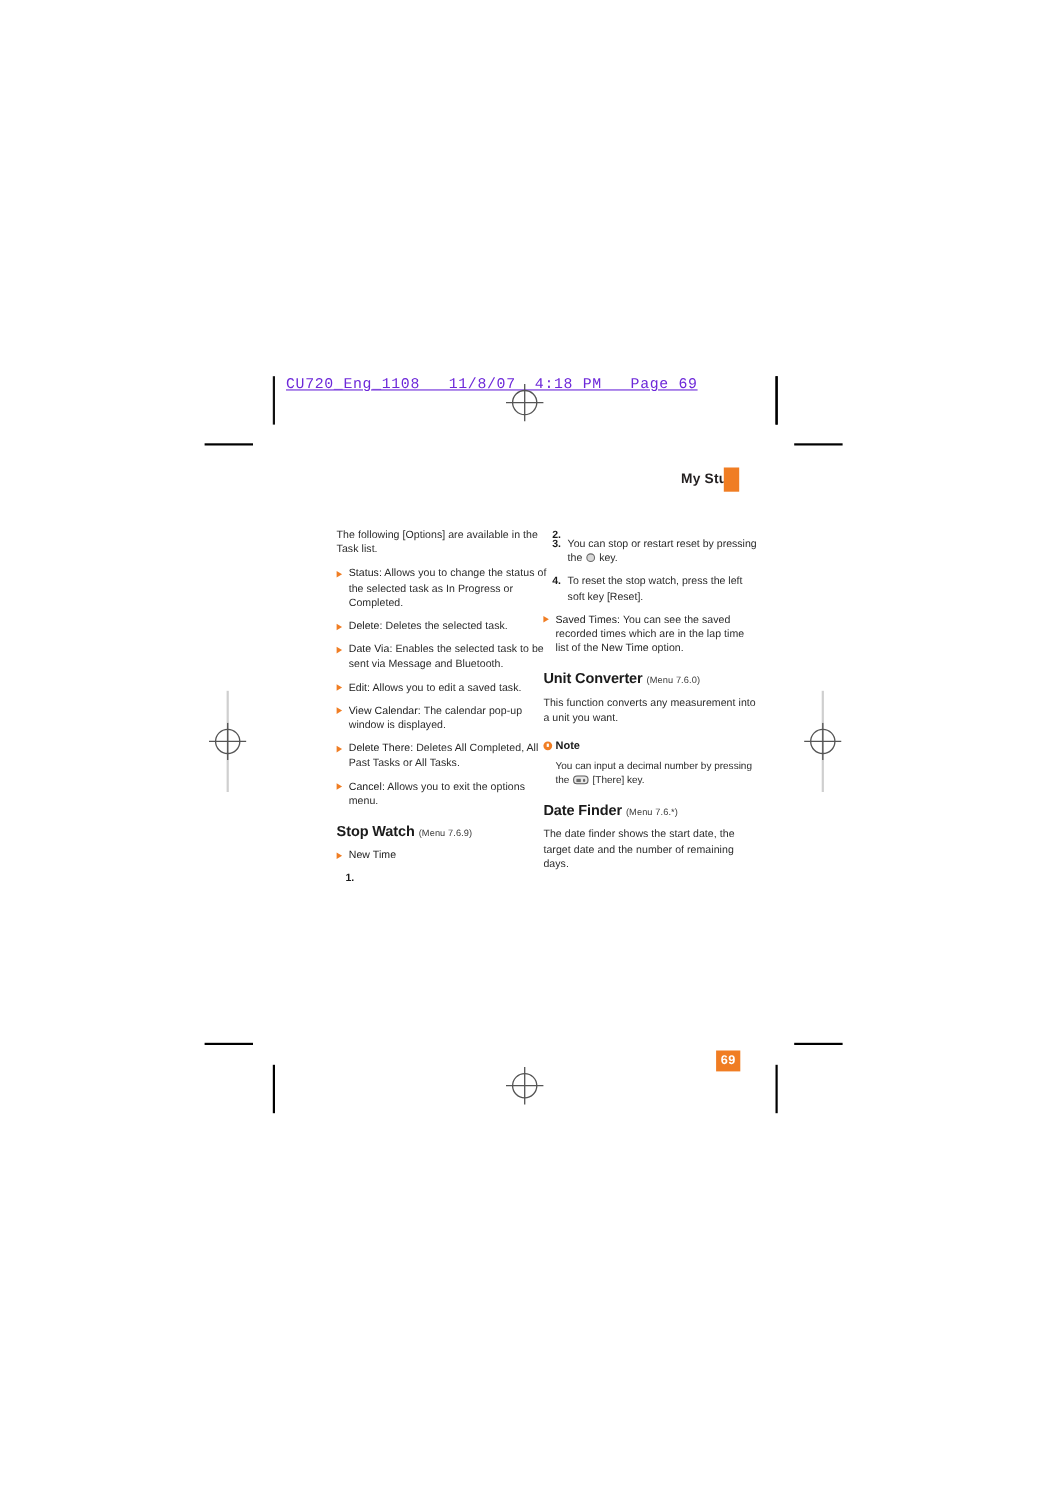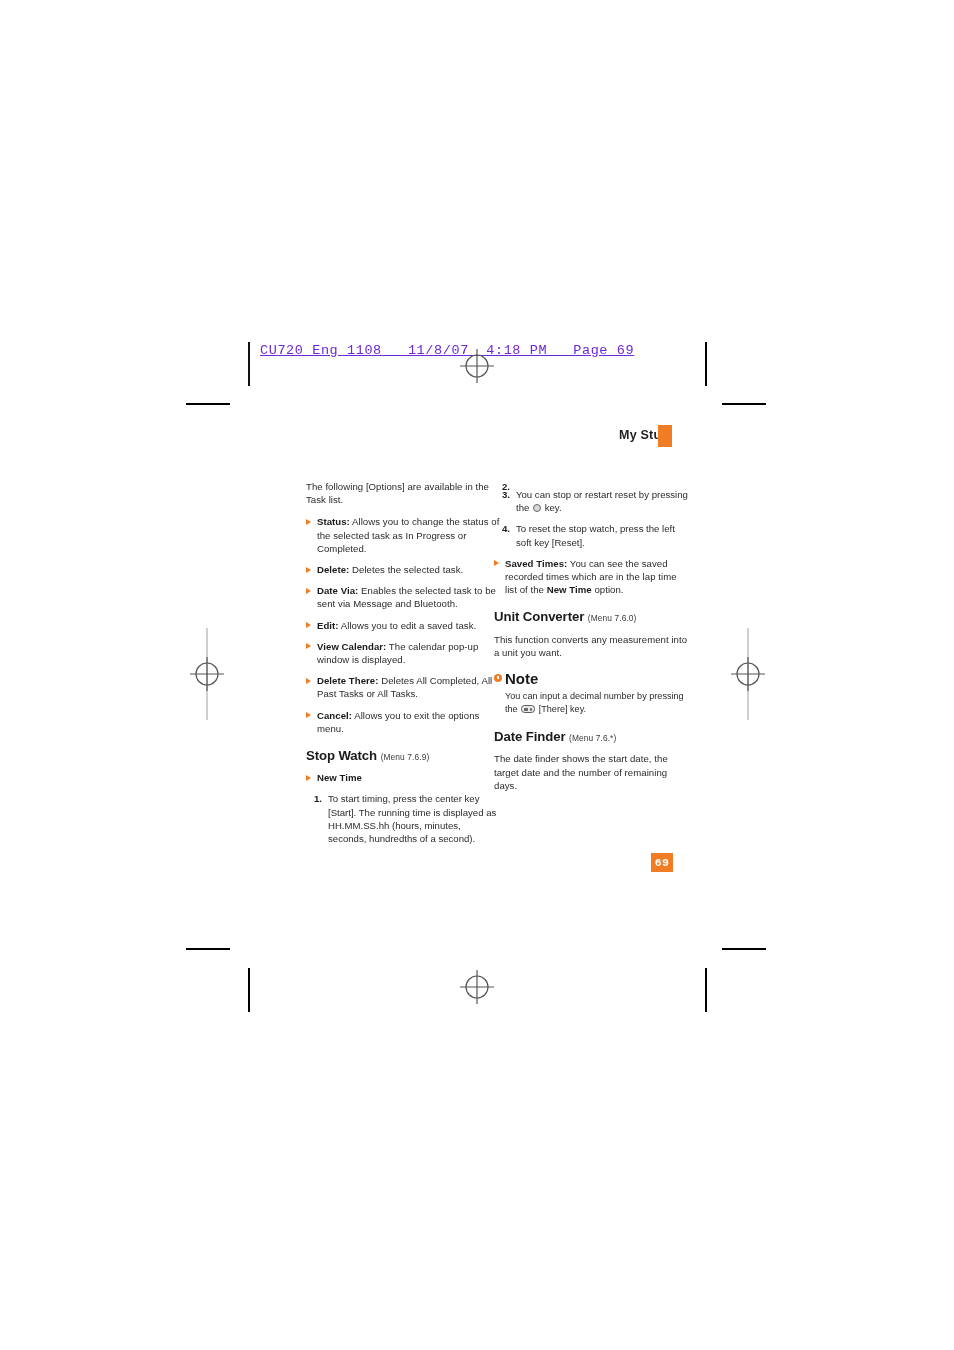--- a/index.html
+++ b/index.html
@@ -85,31 +85,30 @@
     top: 425px;
     width: 14px;
     height: 22px;
     background: #f07d23;
   }
 
   
   .folio {
     position: absolute;
     left: 651px;
-    top: 853px;
+    top: 955px;
     width: 22px;
     height: 19px;
     background: #f07d23;
     color: #ffffff;
     font-size: 11.5px;
     font-weight: bold;
     line-height: 19px;
     text-align: center;
     letter-spacing: 0.3px;
-    font-family: Liberation Mono, monospace;
   }
 
   
   .col {
     position: absolute;
     top: 480px;
     width: 194px;
     font-size: 9.6px;
     line-height: 13.2px;
     color: #2b2b2b;
@@ -131,21 +130,21 @@
   }
   .bullet .tri {
     position: absolute;
     left: 0;
     top: 3.6px;
     width: 0; height: 0;
     border-left: 5px solid #f07d23;
     border-top: 3.4px solid transparent;
     border-bottom: 3.4px solid transparent;
   }
-  .bullet b { font-weight: bold; color: #1a1a1a; }
+  .bullet b { font-weight: normal; color: #1a1a1a; }
 
   
   .numitem {
     position: relative;
     margin: 0 0 8px 0;
     padding-left: 22px;
   }
   .numitem .num {
     position: absolute;
     left: 8px;
@@ -168,21 +167,21 @@
     font-weight: normal;
     letter-spacing: 0.1px;
     color: #3a3a3a;
   }
 
   
   .note-head {
     position: relative;
     margin: 13px 0 5px 0;
     padding-left: 11px;
-    font-size: 15px;
+    font-size: 10px;
     font-weight: bold;
     color: #1a1a1a;
   }
   .note-head .dot {
     position: absolute;
     left: 0; top: 2px;
     width: 8px; height: 8px;
     border-radius: 50%;
     background: #f07d23;
   }
@@ -328,21 +327,20 @@
     </h2>
 
 
     <div class="bullet">
       <span class="tri"></span>
       <b>New Time</b>
     </div>
 
     <div class="numitem">
       <span class="num">1.</span>
-      <span>To start timing, press the center key [Start]. The running time is displayed as HH.MM.SS.hh (hours, minutes, seconds, hundredths of a second).</span>
     </div>
 
   </div>
 
   <div class="col col-right">
 
     <div class="numitem">
       <span class="num">2.</span>
     </div>
 

